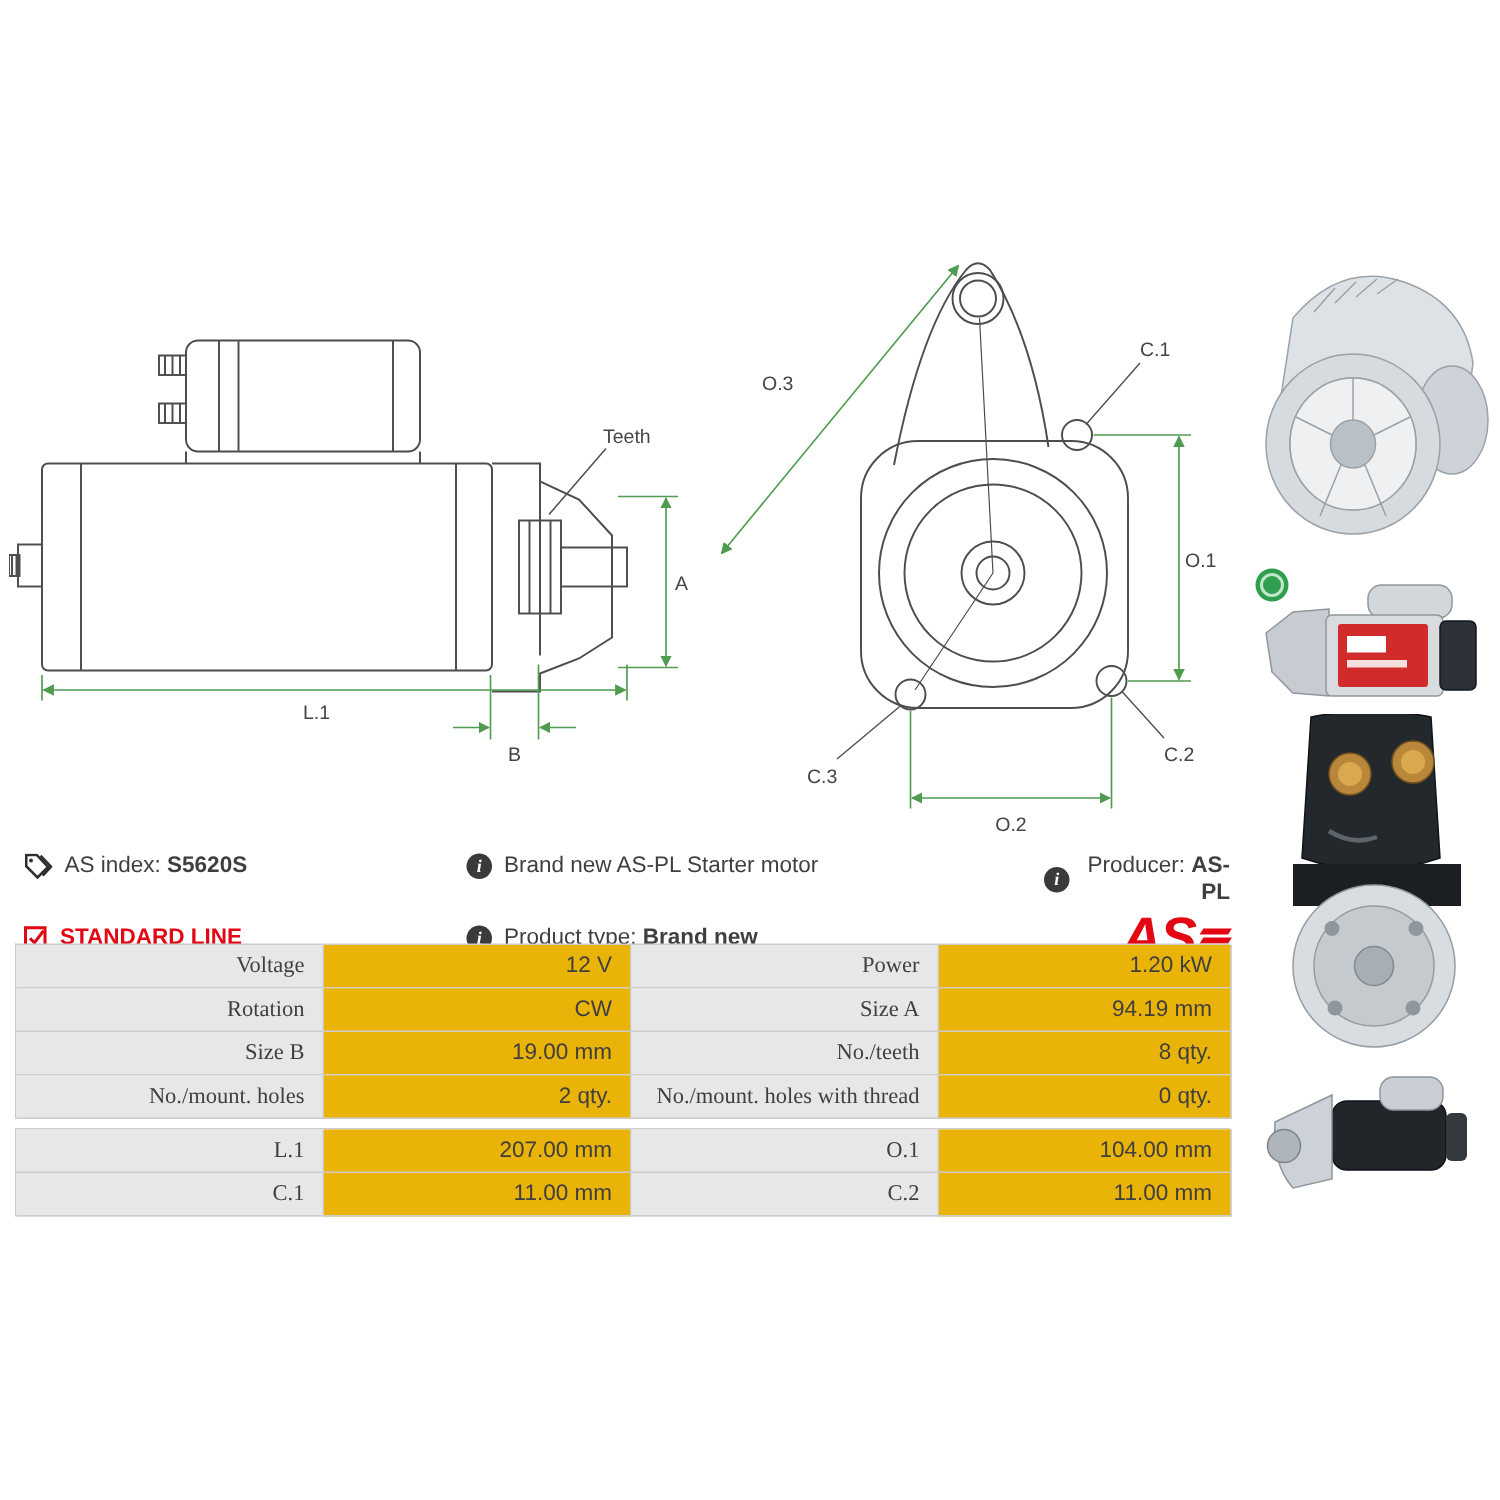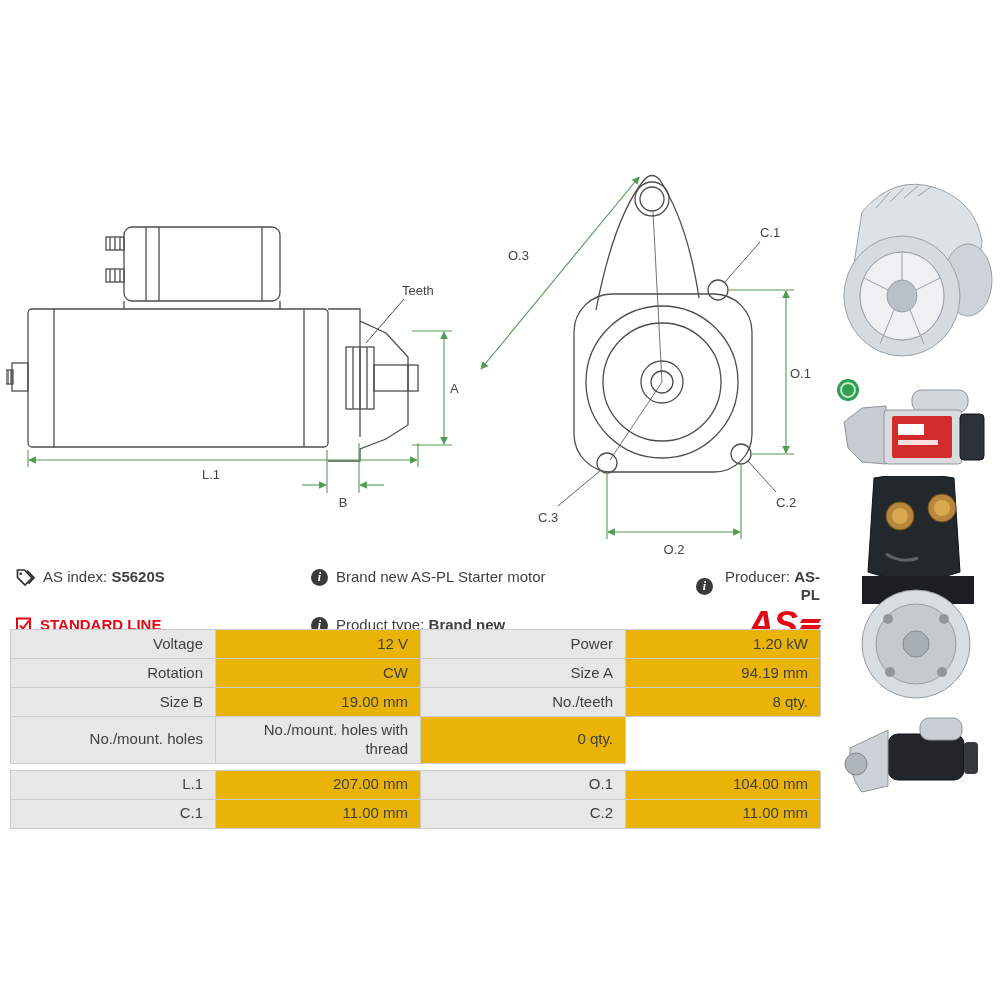--- a/index.html
+++ b/index.html
@@ -53,21 +53,21 @@
   .tgroup{
     display:grid;grid-template-columns:205px 205px 205px 195px;
     border-top:1px solid var(--tbl-border);border-left:1px solid var(--tbl-border);
   }
   .tgroup + .tgroup{margin-top:6px;}
   .cell{
     border-right:1px solid var(--tbl-border);border-bottom:1px solid var(--tbl-border);
     display:flex;align-items:center;justify-content:flex-end;text-align:right;
     padding:4px 12px;min-height:29px;line-height:1.25;
   }
-  .cell.lbl{background:var(--lbl-bg);}
+  .cell.lbl{background:var(--lbl-bg);font-family:Liberation Serif, serif;}
   .cell.val{background:#eab308;}
 
   
   svg text{font-family:"Liberation Sans", sans-serif;}
   .photo{position:absolute;left:828px;width:172px;}
 </style>
 </head>
 <body>
 
 <div class="page">
@@ -297,20 +297,21 @@
       <div class="cell val">CW</div>
       <div class="cell lbl">Size A</div>
       <div class="cell val">94.19 mm</div>
 
       <div class="cell lbl">Size B</div>
       <div class="cell val">19.00 mm</div>
       <div class="cell lbl">No./teeth</div>
       <div class="cell val">8 qty.</div>
 
       <div class="cell lbl">No./mount. holes</div>
+      <div class="cell val">2 qty.</div>
       <div class="cell lbl">No./mount. holes with thread</div>
       <div class="cell val">0 qty.</div>
     </div>
 
     <div class="tgroup">
       <div class="cell lbl">L.1</div>
       <div class="cell val">207.00 mm</div>
       <div class="cell lbl">O.1</div>
       <div class="cell val">104.00 mm</div>
 

